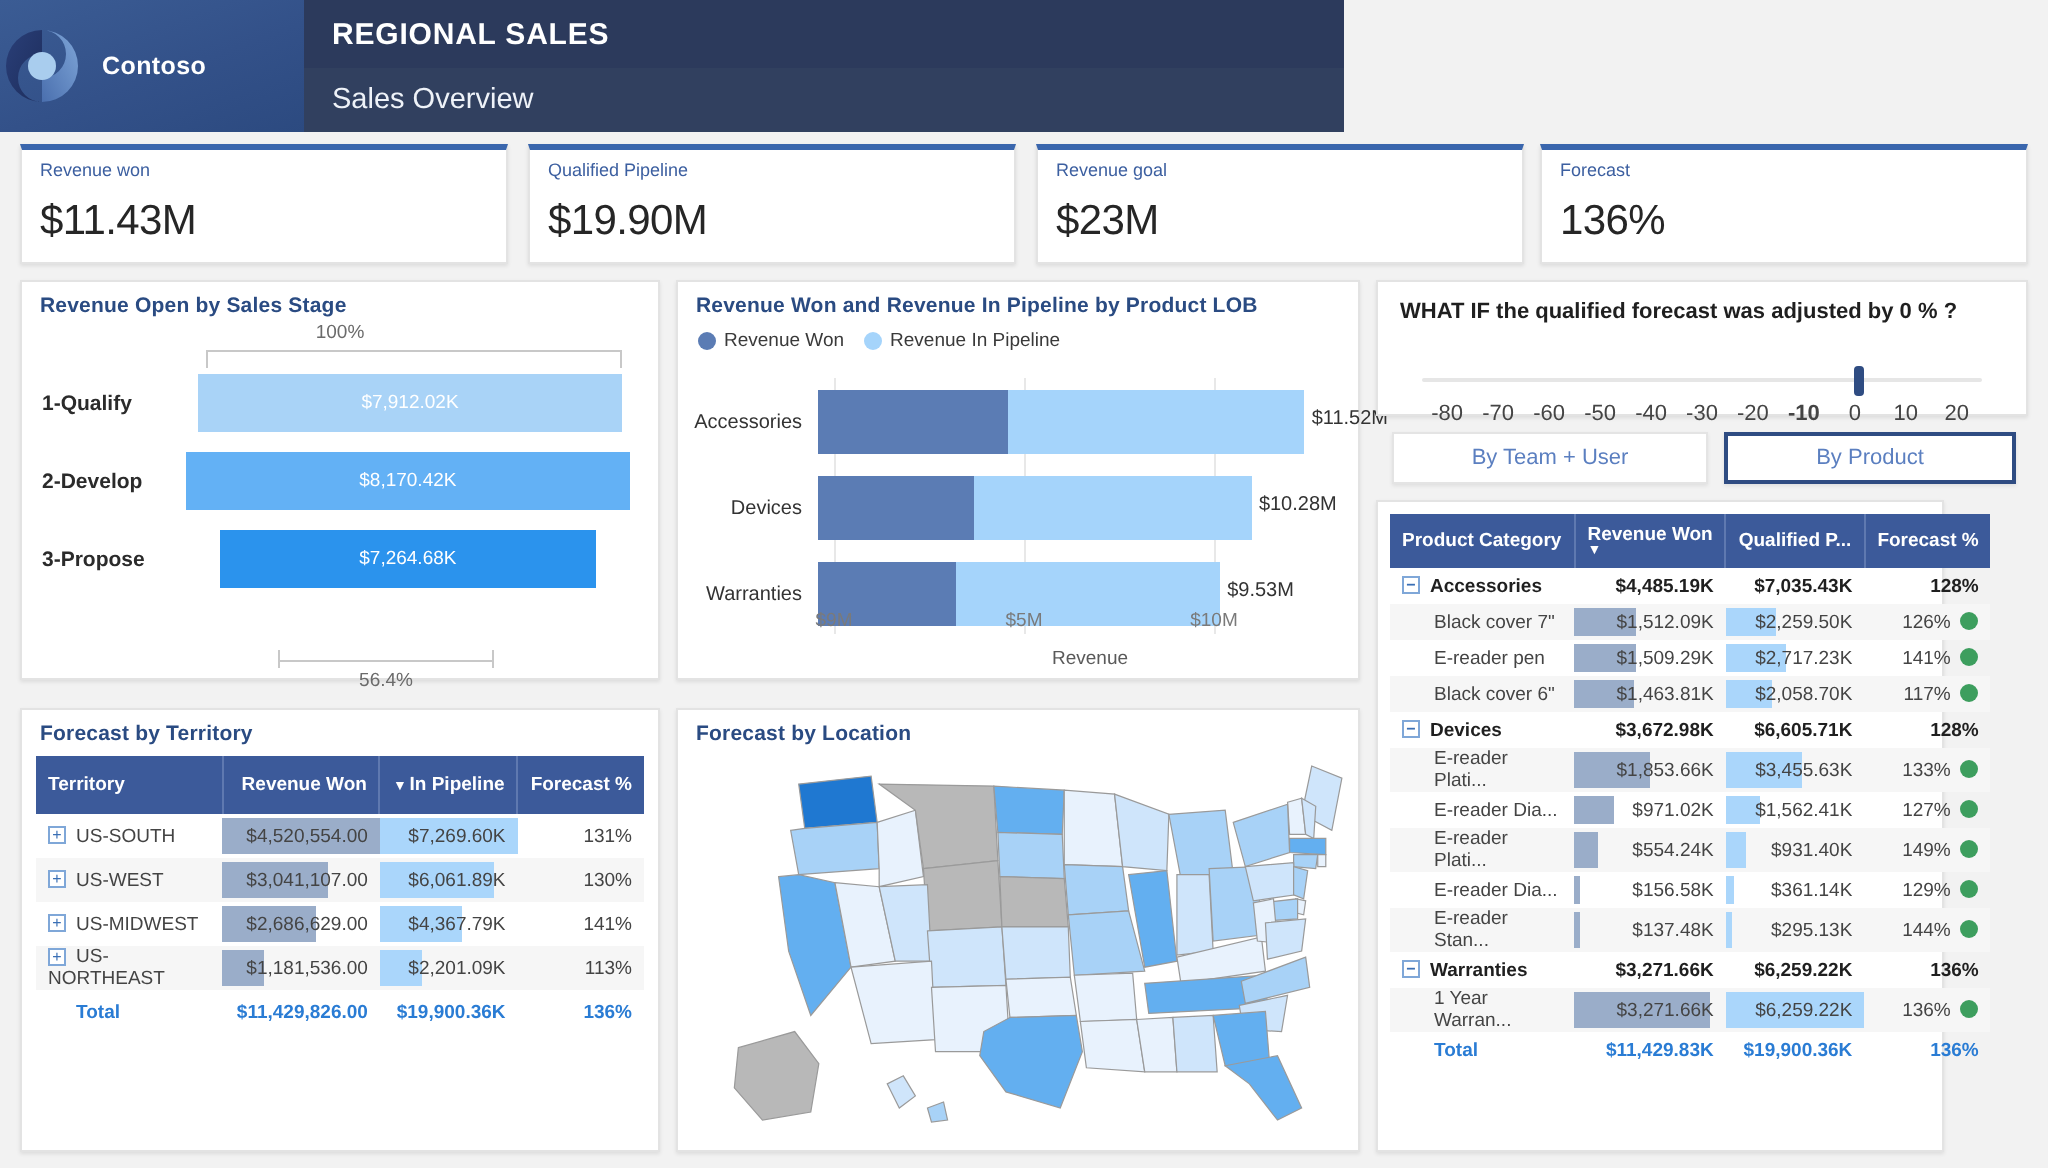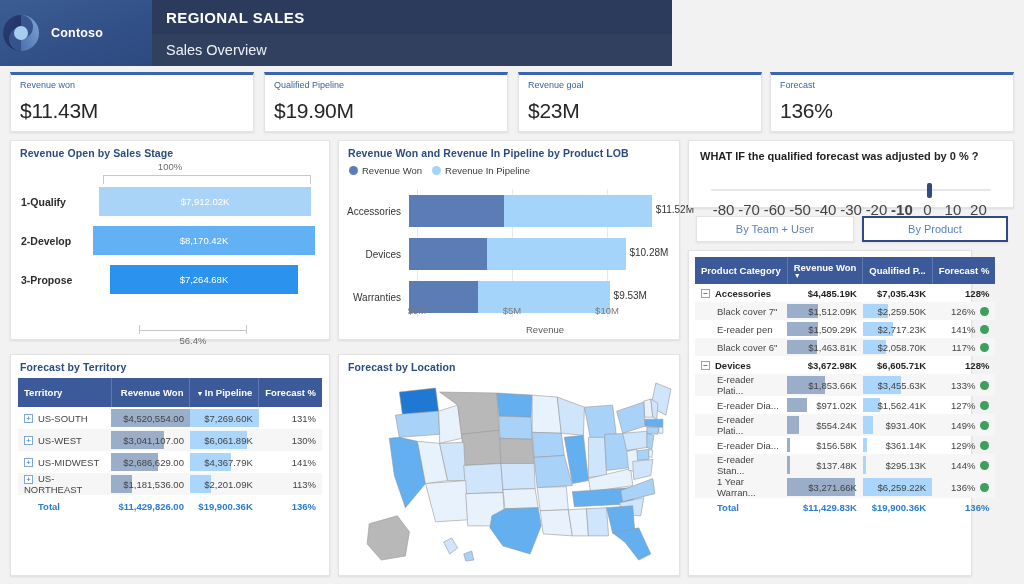--- a/index.html
+++ b/index.html
@@ -117,21 +117,21 @@
   .kpidot { display: inline-block; width: 9px; height: 9px; border-radius: 50%; background: #3d9e5e; margin-left: 5px; vertical-align: middle; }
   .sortcaret { font-size: 7px; display: block; line-height: 6px; }
 
   
   .wi-q { font-size: 11px; font-weight: bold; color: #1f1f1f; padding: 9px 0 0 11px; }
   .wi-q .pct { font-weight: bold; color: #1f1f1f; }
   .wi-slider { position: absolute; left: 22px; right: 22px; top: 42px; height: 14px; }
   .wi-rail { position: absolute; top: 6px; left: 0; right: 0; height: 2px; background: #e6e6e6; border-radius: 1px; }
   .wi-thumb { position: absolute; top: 0px; width: 5px; height: 15px; background: #2f4c82; border-radius: 2px; }
   .wi-ticks { position: absolute; left: 22px; right: 22px; top: 60px; height: 14px; }
-  .wi-tick { position: absolute; font-size: 15px; color: #444; transform: translateX(-50%); }
+  .wi-tick { position: absolute; font-size: 11px; color: #444; transform: translateX(-50%); }
 
   .btn {
     position: absolute; background: #ffffff; border: 1px solid #e4e4e4;
     display: flex; align-items: center; justify-content: center;
     font-size: 11px; color: #5b7fc0; box-shadow: 0 1px 2px rgba(0,0,0,.08);
   }
   .btn.sel { border: 2px solid #2f4c82; }
 
   
   .map-wrap { position: absolute; left: 0; top: 18px; width: 100%; height: 200px; }
@@ -377,20 +377,26 @@
             <td class="r bar-cell"><span class="bar-fill" style="width:4%;background:#9aadc9;"></span><span class="v">$156.58K</span></td>
             <td class="r bar-cell"><span class="bar-fill" style="width:6%;background:#aad6fb;"></span><span class="v">$361.14K</span></td>
             <td class="r"><span>129%</span><span class="kpidot"></span></td>
           </tr>
           <tr class="stripe">
             <td style="padding-left:22px;">E-reader Stan...</td>
             <td class="r bar-cell"><span class="bar-fill" style="width:4%;background:#9aadc9;"></span><span class="v">$137.48K</span></td>
             <td class="r bar-cell"><span class="bar-fill" style="width:5%;background:#aad6fb;"></span><span class="v">$295.13K</span></td>
             <td class="r"><span>144%</span><span class="kpidot"></span></td>
           </tr>
+          <tr class="grp">
+            <td><span class="expander">−</span><span>Warranties</span></td>
+            <td class="r">$3,271.66K</td>
+            <td class="r">$6,259.22K</td>
+            <td class="r">136%</td>
+          </tr>
           <tr class="stripe">
             <td style="padding-left:22px;">1 Year Warran...</td>
             <td class="r bar-cell"><span class="bar-fill" style="width:89%;background:#9aadc9;"></span><span class="v">$3,271.66K</span></td>
             <td class="r bar-cell"><span class="bar-fill" style="width:100%;background:#aad6fb;"></span><span class="v">$6,259.22K</span></td>
             <td class="r"><span>136%</span><span class="kpidot"></span></td>
           </tr>
           <tr class="tot">
             <td style="padding-left:22px;">Total</td>
             <td class="r">$11,429.83K</td>
             <td class="r">$19,900.36K</td>

